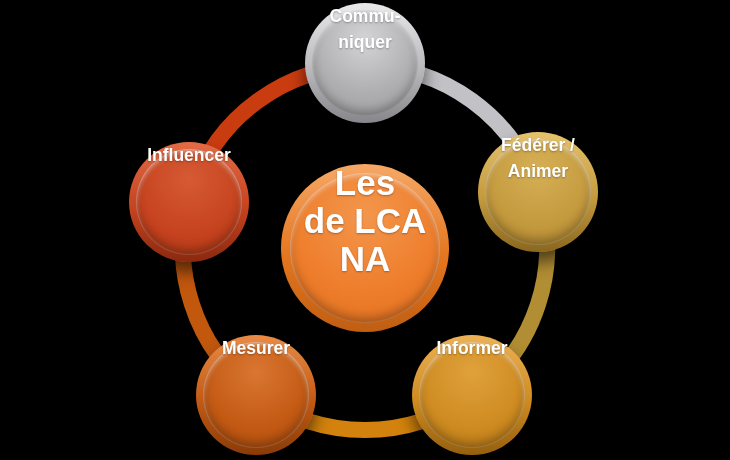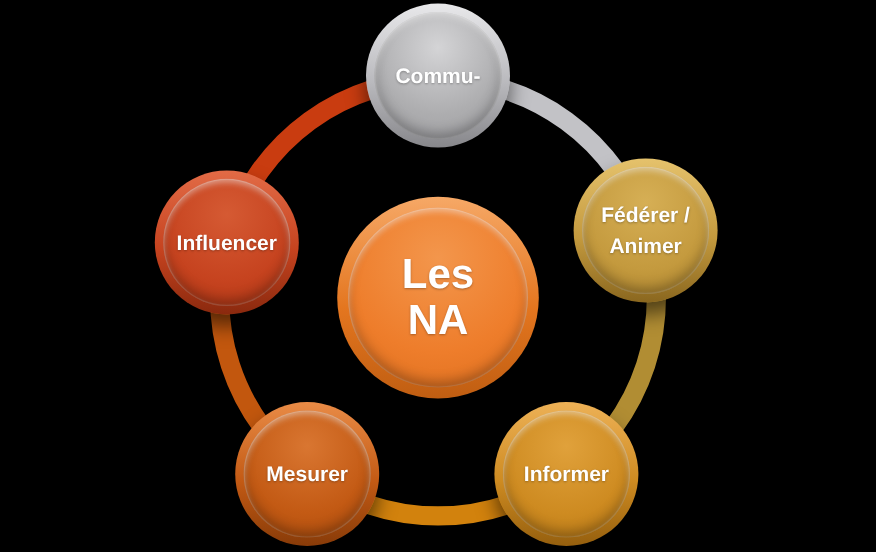--- a/index.html
+++ b/index.html
@@ -23,21 +23,21 @@
     position: absolute;
     border-radius: 50%;
     inset: 7px;
     box-shadow: inset 0 3px 5px rgba(255,255,255,0.45),
                 inset 0 -5px 10px rgba(0,0,0,0.28),
                 inset 0 0 0 1px rgba(255,255,255,0.15);
   }
   .node .label {
     position: absolute; inset: 0;
     display: flex; flex-direction: column;
-    align-items: center; justify-content: center;
+    align-items: center; justify-content: flex-start;
     text-align: center;
     color: #ffffff;
     font-weight: bold;
     text-shadow: 0 1px 2px rgba(0,0,0,0.3);
     z-index: 2;
   }
   .sat { width: 120px; height: 120px; }
   .sat .label { font-size: 17.5px; line-height: 26px; }
   .hub { width: 168px; height: 168px; }
   .hub .face { inset: 9px; }
@@ -72,28 +72,30 @@
     <path d="M 538.1 191.8 A 182 182 0 0 1 472 395.2" stroke="#B18D33"></path>
     <path d="M 472 395.2 A 182 182 0 0 1 258 395.2" stroke="#D2820D"></path>
     <path d="M 258 395.2 A 182 182 0 0 1 191.9 191.8" stroke="#C2570E"></path>
     <path d="M 191.9 191.8 A 182 182 0 0 1 365 66" stroke="#C93C10"></path>
   </svg>
 
   <div class="node hub c-hub" style="left:281px; top:164px;">
     <div class="face"></div>
     <div class="label">
       <span>Les</span>
+      <span>de LCA</span>
       <span>NA</span>
     </div>
   </div>
 
   <div class="node sat c-communiquer" style="left:305px; top:3px;">
     <div class="face"></div>
     <div class="label">
       <span>Commu-</span>
+      <span>niquer</span>
     </div>
   </div>
 
   <div class="node sat c-federer" style="left:478px; top:132px;">
     <div class="face"></div>
     <div class="label">
       <span>Fédérer /</span>
       <span>Animer</span>
     </div>
   </div>

